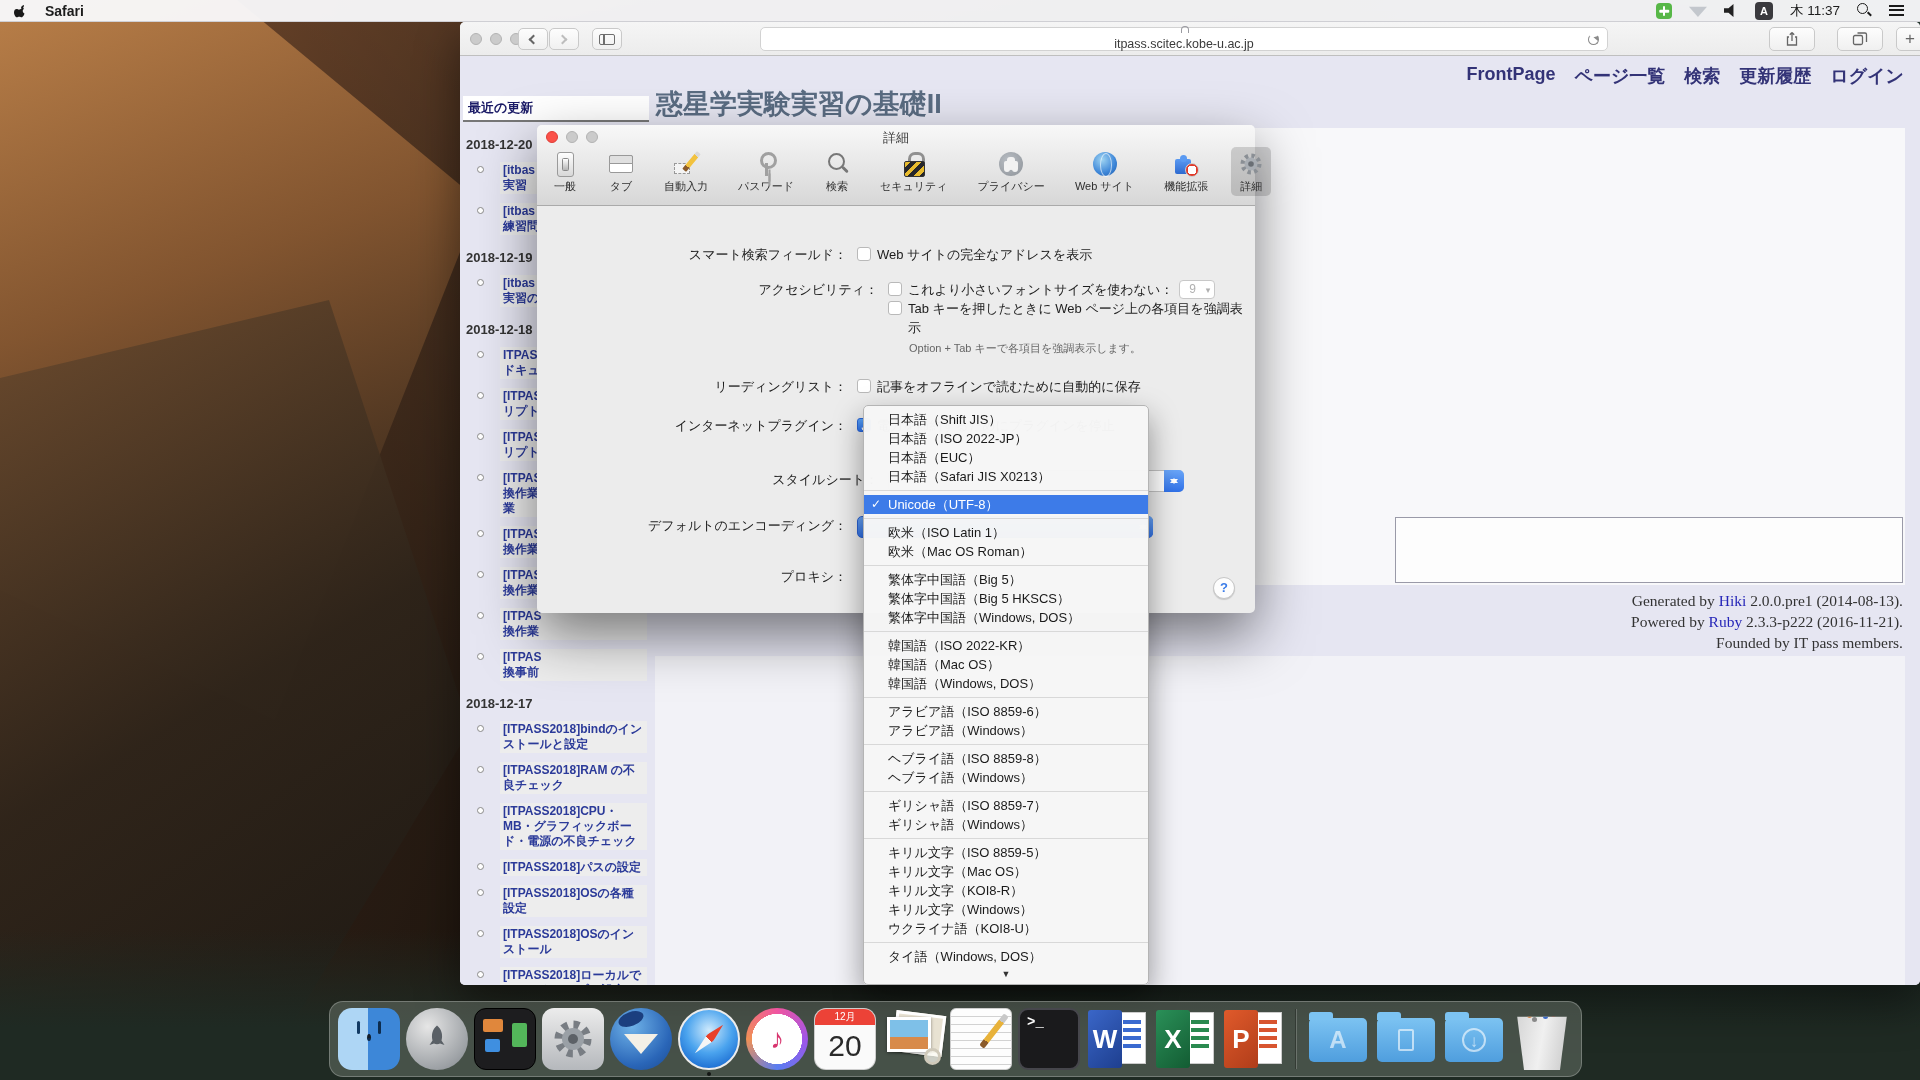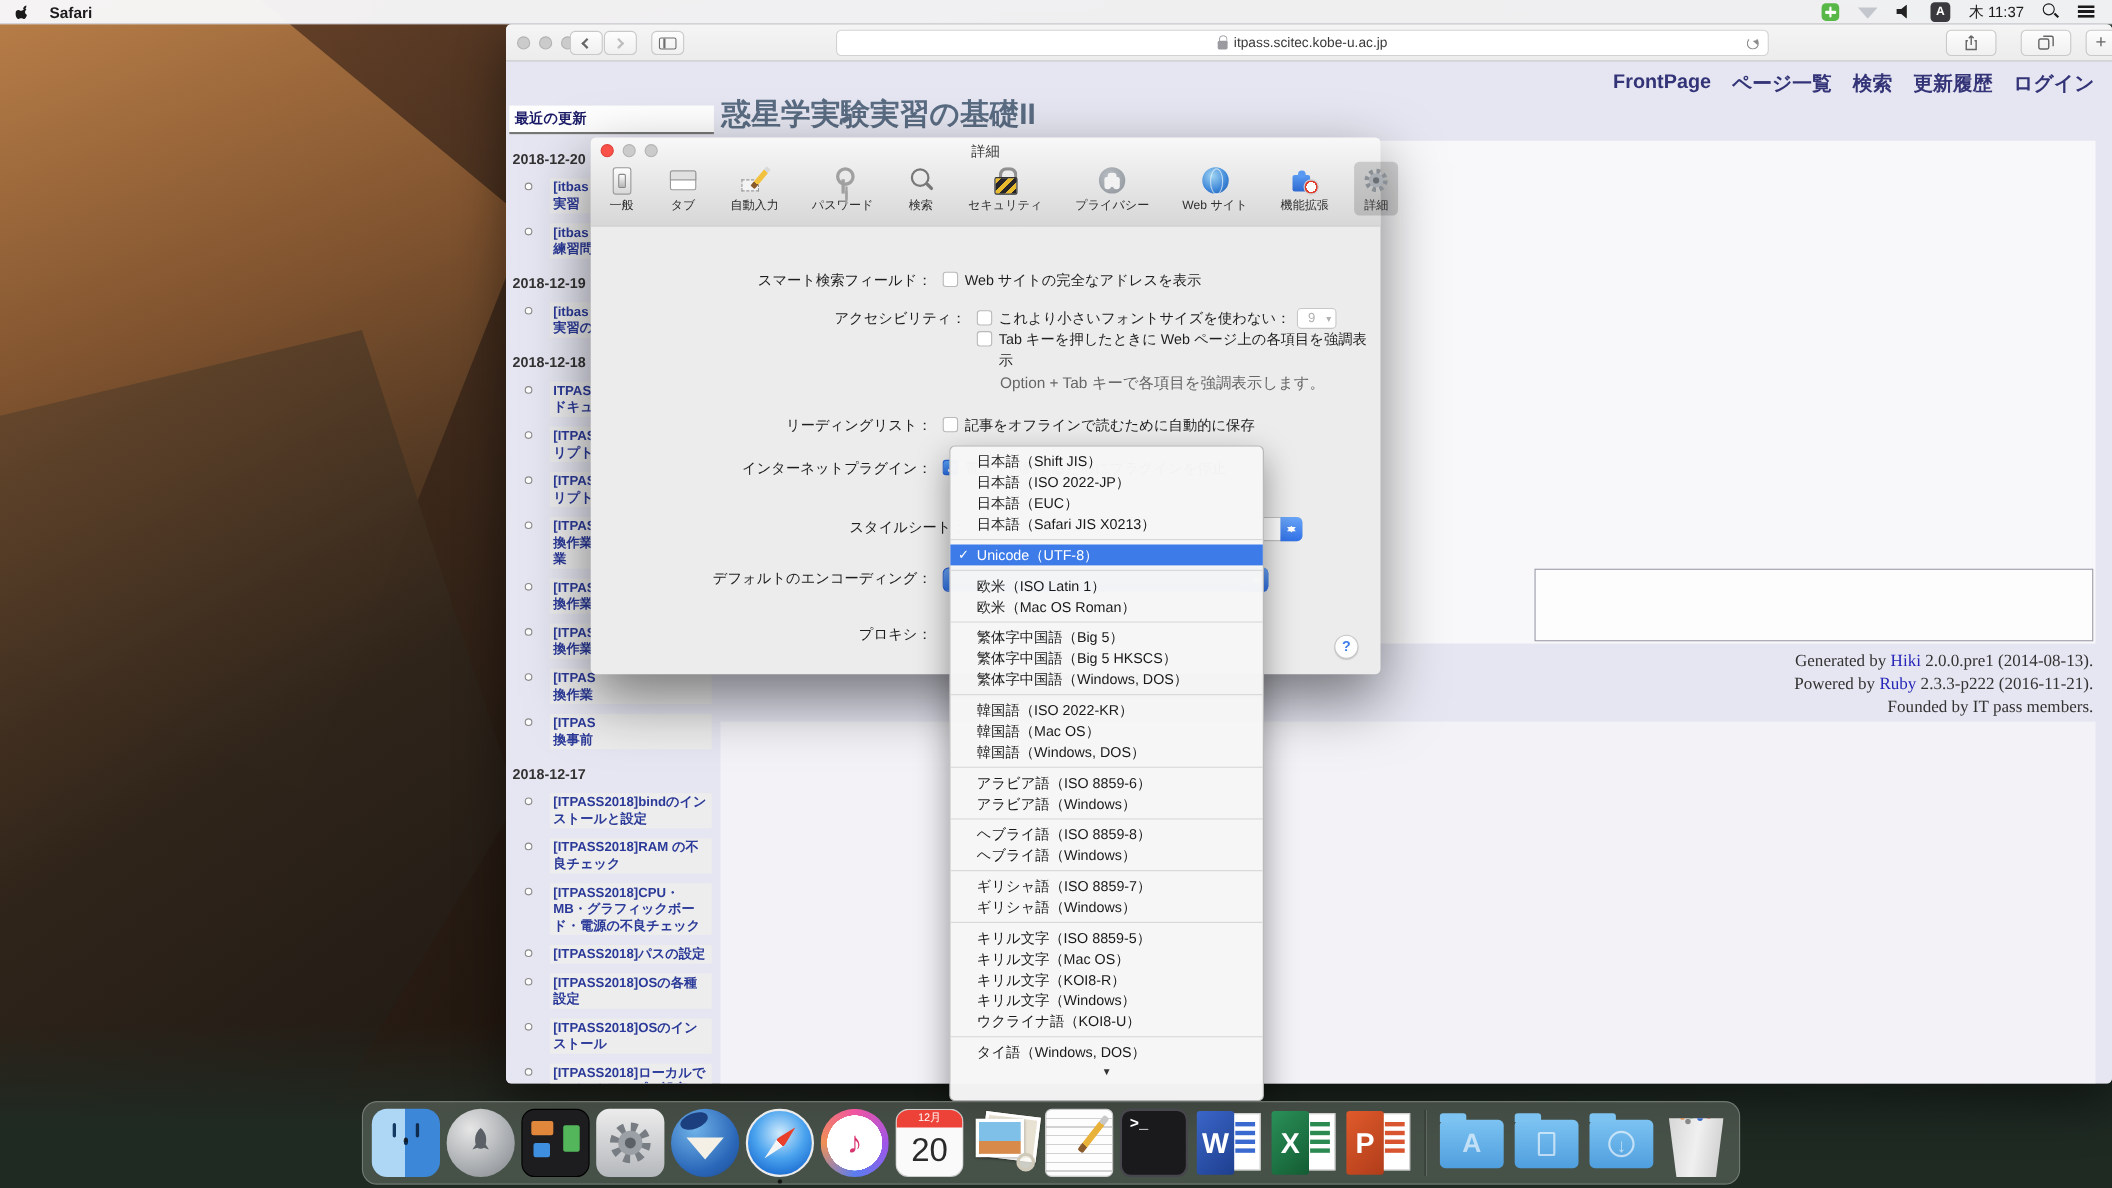--- a/index.html
+++ b/index.html
@@ -46,21 +46,21 @@
   .tl-gray{background:#cbcbcb;border:1px solid #b3b3b3;}
   .tl-red{background:#fb5149;border:1px solid #df3e37;}
   .nav-btn{position:absolute;top:6px;width:30px;height:22px;background:linear-gradient(#fdfdfd,#f0f0f0);
     border:1px solid #c9c9c9;border-radius:5px;}
   .chev{position:absolute;top:7px;width:7px;height:7px;border-left:2px solid #666;border-bottom:2px solid #666;}
   .chev.back{left:11px;transform:rotate(45deg);}
   .chev.fwd{left:9px;transform:rotate(225deg);border-color:#bdbdbd;}
   .sb-ic{position:absolute;left:6px;top:5px;width:16px;height:11px;border:1.5px solid #6e6e6e;border-radius:2px;}
   .sb-ic::before{content:"";position:absolute;left:3px;top:0;bottom:0;width:1.5px;background:#6e6e6e;}
   .urlfield{position:absolute;left:300px;right:312px;top:5px;height:24px;background:#fff;border:1px solid #d2d2d2;
-    border-radius:5px;display:flex;align-items:center;justify-content:center;gap:6px;font-size:12.5px;color:#3a3a3a;}
+    border-radius:5px;display:flex;align-items:center;justify-content:center;gap:6px;font-size:12.5px;color:#3a3a3a;flex-direction:column;}
   .lock{position:relative;width:9px;height:8px;background:#9a9aa0;border-radius:1.5px;margin-top:3px;}
   .lock::before{content:"";position:absolute;left:1.5px;top:-5px;width:6px;height:6px;border:1.5px solid #9a9aa0;border-bottom:none;border-radius:4px 4px 0 0;}
   .reload{position:absolute;right:8px;top:6px;width:11px;height:11px;border:1.5px solid #8a8a8a;border-radius:50%;border-top-color:transparent;}
   .reload::after{content:"";position:absolute;right:-3px;top:-2px;border:3px solid transparent;border-bottom:4px solid #8a8a8a;transform:rotate(40deg);}
   .tb-btn{position:absolute;top:5px;width:46px;height:24px;background:linear-gradient(#fdfdfd,#f0f0f0);
     border:1px solid #c9c9c9;border-radius:5px;display:flex;align-items:center;justify-content:center;color:#666;}
   .plus-btn{right:-4px;width:28px;border-radius:5px 0 0 5px;font-size:17px;font-weight:400;}
 
   
   .page{position:absolute;left:0;top:34px;right:0;bottom:0;background:#e6e6f2;overflow:hidden;}
@@ -118,34 +118,34 @@
   .plabel{width:320px;text-align:right;padding-right:10px;font-size:13px;color:#1d1d1d;line-height:19px;flex:none;}
   .pctrl{font-size:13px;color:#1d1d1d;line-height:19px;}
   .mb16{margin-bottom:16px;}.mb19{margin-bottom:19px;margin-left:31px;}.mb20{margin-bottom:20px;}.mb35{margin-bottom:35px;}.mb24{margin-bottom:24px;}
   .cbrow{display:flex;align-items:flex-start;cursor:pointer;}
   .cb{display:inline-block;width:14px;height:14px;background:#fff;border:1px solid #b9b9b9;border-radius:3px;margin:2px 6px 0 0;flex:none;}
   .cb.checked{background:linear-gradient(#59a3f8,#2e72ea);border-color:#2a66d9;position:relative;}
   .cb.checked::after{content:"✓";position:absolute;left:2px;top:-1px;color:#fff;font-size:11px;font-weight:700;}
   .mini-select{display:inline-block;position:relative;width:36px;height:19px;background:#fff;border:1px solid #c8c8c8;border-radius:4px;
     color:#b0b0b0;font-size:12px;line-height:17px;padding-left:9px;margin-left:6px;vertical-align:-4px;}
   .mini-select .arr{position:absolute;right:4px;top:1px;color:#b0b0b0;font-size:9px;}
-  .subnote{font-size:14px;color:#666;margin:2px 0 0 21px;}
+  .subnote{font-size:11px;color:#666;margin:2px 0 0 21px;}
   .popup{display:inline-block;width:296px;height:22px;border-radius:5px;position:relative;cursor:pointer;}
   .popup-white{background:#fff;border:1px solid #c3c3c3;}
   .popup-blue{background:linear-gradient(#6aa6f8,#3071e8);border:1px solid #2a62d4;}
   .popup-cap{position:absolute;right:-1px;top:-1px;bottom:-1px;width:20px;border-radius:0 5px 5px 0;background:linear-gradient(#6aa6f8,#3071e8);}
   .popup-cap::before{content:"";position:absolute;left:6px;top:4px;border:4px solid transparent;border-bottom:5px solid #fff;}
   .popup-cap::after{content:"";position:absolute;left:6px;bottom:4px;border:4px solid transparent;border-top:5px solid #fff;}
   .help-btn{position:absolute;right:20px;bottom:14px;width:22px;height:22px;border-radius:50%;background:#fdfdfd;
     border:1px solid #c6c6c6;box-shadow:0 1px 1px rgba(0,0,0,.15);color:#3b7ce8;font-size:13px;font-weight:700;
     text-align:center;line-height:20px;cursor:pointer;}
 
   
   .encmenu{position:absolute;left:863px;top:405px;width:286px;background:rgba(246,246,246,.98);
-    border:1px solid #b4b4b4;border-radius:5px;box-shadow:0 12px 30px rgba(0,0,0,.4);padding:4px 0 18px;z-index:40;}
+    border:1px solid #b4b4b4;border-radius:5px;box-shadow:0 12px 30px rgba(0,0,0,.4);padding:4px 0 2px;z-index:40;}
   .mi{position:relative;height:19px;line-height:19px;padding:0 12px 0 24px;font-size:13px;color:#1a1a1a;white-space:nowrap;cursor:pointer;}
   .mi .check{position:absolute;left:7px;display:none;font-size:12px;}
   .mi.selected{background:#3d7be8;color:#fff;}
   .mi.selected .check{display:inline;}
   .mi.separator{height:0;padding:0;margin:4px 0;border-top:1px solid #d8d8d8;}
   .mscroll{height:16px;text-align:center;font-size:9px;color:#333;line-height:16px;}
 
   
   .dock{position:absolute;left:329px;bottom:3px;height:76px;background:rgba(110,120,110,.5);
     border:1px solid rgba(255,255,255,.25);border-radius:14px;display:flex;align-items:center;

